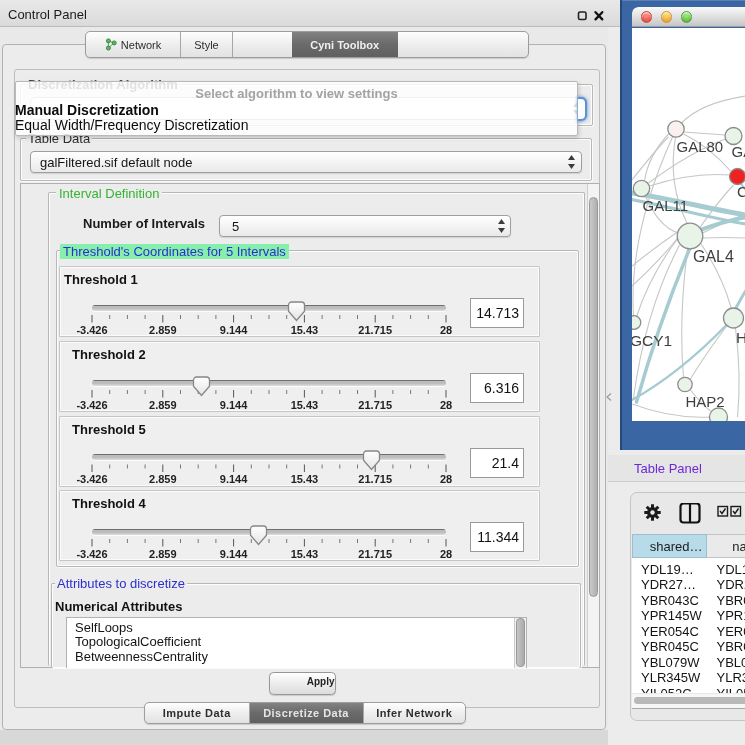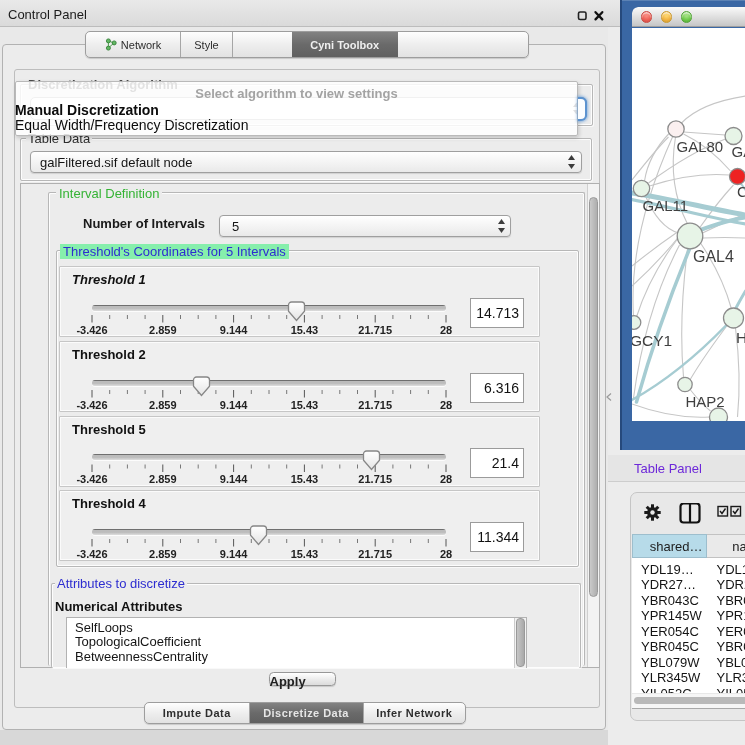--- a/index.html
+++ b/index.html
@@ -59,21 +59,21 @@
 <div class="abs" style="left:83px;top:216px;font-size:13px;font-weight:bold;color:#1a1a1a;">Number of Intervals</div>
 <div class="abs combo" style="left:219px;top:215px;width:292px;height:22px;"></div>
 <div class="abs" style="left:232px;top:219px;font-size:13px;color:#151515;">5</div>
 <svg class="abs" style="left:496px;top:217px;" width="11" height="18" viewBox="0 0 11 18">
     <path d="M5.5 2 L9 7 H2 Z" fill="#3c3c3c"></path>
     <path d="M5.5 16 L2 11 H9 Z" fill="#3c3c3c"></path>
   </svg>
 <div class="abs etched" style="left:56px;top:250px;width:523px;height:317px;"></div>
 <div class="abs" style="left:60px;top:244px;font-size:13px;color:#2d2dd0;background:#86efac;padding:0 3px;">Threshold's Coordinates for 5 Intervals</div>
 <div class="abs" style="left:59px;top:266px;width:481px;height:71px;background:#efefef;border:1px solid #c6c6c6;box-shadow:inset 0 0 0 1px #fbfbfb;border-radius:1px;"></div>
-<div class="abs" style="left:72px;top:272px;font-size:13px;font-weight:bold;color:#111;font-style:italic;">Threshold 1</div>
+<div class="abs" style="left:64px;top:272px;font-size:13px;font-weight:bold;color:#111;">Threshold 1</div>
 <div class="abs" style="left:92px;top:304.5px;width:354px;height:6px;border-radius:3px;background:linear-gradient(#6f6f6f 0 1.2px,#bcbcbc 1.2px 55%,#dedede);box-shadow:0 1px 0 rgba(255,255,255,.8);"></div>
 <svg class="abs" style="left:0;top:0;" width="745" height="745" viewBox="0 0 745 745">
     <line x1="92.0" y1="315" x2="92.0" y2="322.5" stroke="#555" stroke-width="1"></line>
     <line x1="109.7" y1="315" x2="109.7" y2="319" stroke="#777" stroke-width="1"></line>
     <line x1="127.4" y1="315" x2="127.4" y2="319" stroke="#777" stroke-width="1"></line>
     <line x1="145.1" y1="315" x2="145.1" y2="319" stroke="#777" stroke-width="1"></line>
     <line x1="162.8" y1="315" x2="162.8" y2="322.5" stroke="#555" stroke-width="1"></line>
     <line x1="180.5" y1="315" x2="180.5" y2="319" stroke="#777" stroke-width="1"></line>
     <line x1="198.2" y1="315" x2="198.2" y2="319" stroke="#777" stroke-width="1"></line>
     <line x1="215.9" y1="315" x2="215.9" y2="319" stroke="#777" stroke-width="1"></line>
@@ -233,21 +233,21 @@
 <div class="abs" style="left:345.2px;top:547.5px;width:60px;text-align:center;font-size:11px;font-weight:bold;color:#222;">21.715</div>
 <div class="abs" style="left:416.0px;top:547.5px;width:60px;text-align:center;font-size:11px;font-weight:bold;color:#222;">28</div>
 <div class="abs" style="left:470px;top:522px;width:54px;height:30px;background:#fff;border:1px solid #9b9b9b;font-size:14px;color:#111;text-align:right;line-height:28px;padding-right:4px;">11.344</div>
 <div class="abs etched" style="left:51px;top:583px;width:530px;height:85px;border-bottom:none;"></div>
 <div class="abs" style="left:55px;top:576px;font-size:13px;color:#2d2dd0;background:#ececec;padding:0 2px;">Attributes to discretize</div>
 <div class="abs" style="left:55px;top:599px;font-size:13px;font-weight:bold;color:#111;">Numerical Attributes</div>
 <div class="abs" style="left:66px;top:616.5px;width:461px;height:51.5px;background:#fff;border:1px solid #b2b2b2;border-bottom:none;"></div>
 <div class="abs" style="left:75px;top:621px;font-size:13px;color:#151515;line-height:14.4px;">SelfLoops<br>TopologicalCoefficient<br>BetweennessCentrality</div>
 <div class="abs" style="left:514px;top:617.5px;width:12px;height:50px;background:#f2f2f2;border-left:1px solid #ccc;"></div>
 <div class="abs" style="left:515.5px;top:618px;width:9px;height:49px;border-radius:4px;background:linear-gradient(90deg,#c6c6c6,#a9a9a9);border:1px solid #999;"></div>
-<div class="abs" style="left:268.5px;top:672px;width:67px;height:14px;border:1px solid #979797;border-radius:4.5px;background:linear-gradient(#ffffff,#ebebeb 55%,#dcdcdc);box-shadow:0 1px 1px rgba(0,0,0,.15);text-align:left;font-size:13px;font-weight:bold;color:#222;line-height:17px;">Apply</div>
+<div class="abs" style="left:268.5px;top:672px;width:67px;height:23px;border:1px solid #979797;border-radius:4.5px;background:linear-gradient(#ffffff,#ebebeb 55%,#dcdcdc);box-shadow:0 1px 1px rgba(0,0,0,.15);text-align:right;font-size:10px;font-weight:bold;color:#222;line-height:17px;">Apply</div>
 <div class="seg abs" style="left:144px;top:701.5px;width:322px;height:22.5px;">
     <div style="width:104.5px;font-weight:bold;letter-spacing:.45px;">Impute Data</div>
     <div class="dark" style="width:114px;font-weight:bold;color:#e6e6e6;letter-spacing:.45px;">Discretize Data</div>
     <div style="flex:1;font-weight:bold;letter-spacing:.45px;">Infer Network</div>
   </div>
 <div class="abs" style="left:15px;top:81px;width:563px;height:54.5px;background:rgba(255,255,255,.84);border:1px solid #b9b9b9;border-radius:2px;box-shadow:1px 2px 4px rgba(0,0,0,.18);"></div>
 <div class="abs" style="left:15px;top:86px;width:563px;text-align:center;font-size:13px;font-weight:bold;color:#a3a3a3;">Select algorithm to view settings</div>
 <div class="abs" style="left:15px;top:102px;font-size:14px;font-weight:bold;color:#0c0c0c;">Manual Discretization</div>
 <div class="abs" style="left:15px;top:116.5px;font-size:14px;color:#0c0c0c;">Equal Width/Frequency Discretization</div>
 <div class="abs" style="left:577.5px;top:97px;width:9.5px;height:23.5px;border-radius:0 6px 6px 0;border:2px solid #5c93d0;border-left:none;background:#fbfdff;box-shadow:0 0 3px 1px rgba(90,150,215,.65);"></div>

